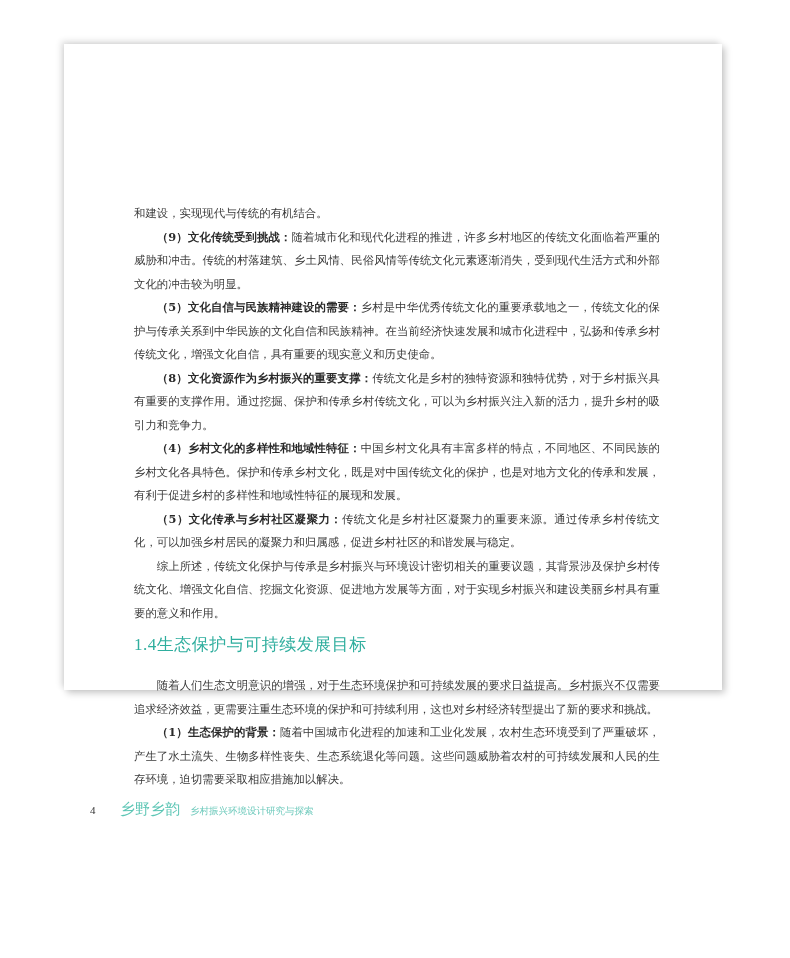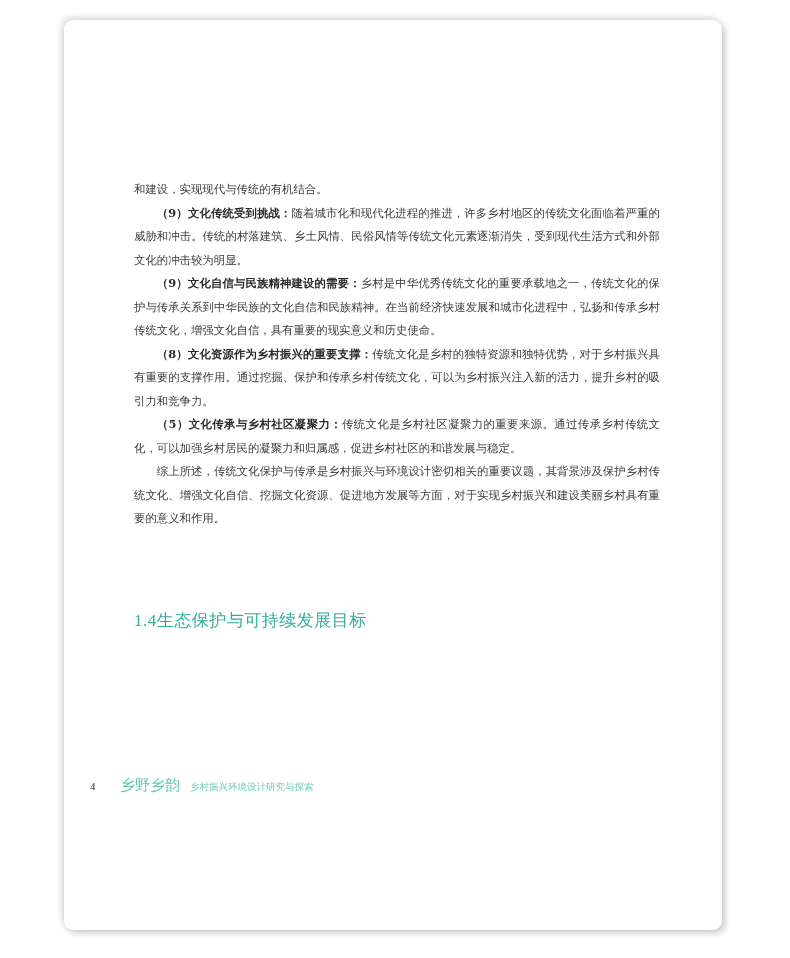--- a/index.html
+++ b/index.html
@@ -1,24 +1,23 @@
 <!DOCTYPE html>
 <html><head>
 <meta charset="utf-8">
 <style>
   html, body { margin:0; padding:0; }
   body {
     width:790px; height:958px; background:#ffffff; position:relative; overflow:hidden;
     font-family: "DejaVu Serif", "Liberation Serif", serif;
   }
   .page {
-    position:absolute; left:64px; top:20px; width:658px; height:910px;
+    position:absolute; left:64px; top:44px; width:658px; height:646px;
     background:#ffffff;
     box-shadow: -3px -3px 6px rgba(0,0,0,0.12), 3px 3px 7px rgba(0,0,0,0.22);
-    border-radius: 9px;
   }
   .body-text {
     position:absolute; left:70px; top:158px; width:526px;
     font-size:11.4px; color:#3a3a3a; line-height:23.5px;
     text-align:justify;
   }
   .body-text p { margin:0; }
   .indent { text-indent:2em; }
   .lead { font-weight:bold; color:#2a2a2a; }
   .section-title {
@@ -39,29 +38,34 @@
   .footer .brand { font-size:15px; color:#5bc5b4; font-family:"DejaVu Sans", sans-serif; margin-left:0px; margin-right:10px;text-align:center; }
   .footer .subtitle { font-size:9.5px; color:#6cc9bb; font-family:Liberation Sans, sans-serif; }
 </style>
 </head>
 <body>
 
 <div class="page">
   <div class="body-text">
     <p>和建设，实现现代与传统的有机结合。</p>
     <p class="indent"><span class="lead">（9）文化传统受到挑战：</span><span>随着城市化和现代化进程的推进，许多乡村地区的传统文化面临着严重的威胁和冲击。传统的村落建筑、乡土风情、民俗风情等传统文化元素逐渐消失，受到现代生活方式和外部文化的冲击较为明显。</span></p>
-    <p class="indent"><span class="lead">（9）文化自信与民族精神建设的需要：</span><span>乡村是中华优秀传统文化的重要承载地之一，传统文化的保护与传承关系到中华民族的文化自信和民族精神。在当前经济快速发展和城市化进程中，弘扬和传承乡村传统文化，增强文化自信，具有重要的现实意义和历史使命。</span></p>
+    <p class="indent"><span class="lead">（5）文化自信与民族精神建设的需要：</span><span>乡村是中华优秀传统文化的重要承载地之一，传统文化的保护与传承关系到中华民族的文化自信和民族精神。在当前经济快速发展和城市化进程中，弘扬和传承乡村传统文化，增强文化自信，具有重要的现实意义和历史使命。</span></p>
     <p class="indent"><span class="lead">（8）文化资源作为乡村振兴的重要支撑：</span><span>传统文化是乡村的独特资源和独特优势，对于乡村振兴具有重要的支撑作用。通过挖掘、保护和传承乡村传统文化，可以为乡村振兴注入新的活力，提升乡村的吸引力和竞争力。</span></p>
+    <p class="indent"><span class="lead">（4）乡村文化的多样性和地域性特征：</span><span>中国乡村文化具有丰富多样的特点，不同地区、不同民族的乡村文化各具特色。保护和传承乡村文化，既是对中国传统文化的保护，也是对地方文化的传承和发展，有利于促进乡村的多样性和地域性特征的展现和发展。</span></p>
     <p class="indent"><span class="lead">（5）文化传承与乡村社区凝聚力：</span><span>传统文化是乡村社区凝聚力的重要来源。通过传承乡村传统文化，可以加强乡村居民的凝聚力和归属感，促进乡村社区的和谐发展与稳定。</span></p>
     <p class="indent">综上所述，传统文化保护与传承是乡村振兴与环境设计密切相关的重要议题，其背景涉及保护乡村传统文化、增强文化自信、挖掘文化资源、促进地方发展等方面，对于实现乡村振兴和建设美丽乡村具有重要的意义和作用。</p>
   </div>
 
   <div class="section-title">
     <span class="num">1.4</span><span>生态保护与可持续发展目标</span>
   </div>
 
+  <div class="body-text2">
+    <p class="indent">随着人们生态文明意识的增强，对于生态环境保护和可持续发展的要求日益提高。乡村振兴不仅需要追求经济效益，更需要注重生态环境的保护和可持续利用，这也对乡村经济转型提出了新的要求和挑战。</p>
+    <p class="indent"><span class="lead">（1）生态保护的背景：</span><span>随着中国城市化进程的加速和工业化发展，农村生态环境受到了严重破坏，产生了水土流失、生物多样性丧失、生态系统退化等问题。这些问题威胁着农村的可持续发展和人民的生存环境，迫切需要采取相应措施加以解决。</span></p>
+  </div>
 
   <div class="footer">
     <span class="pagenum">4</span>
     <span class="brand">乡野乡韵</span>
     <span class="subtitle">乡村振兴环境设计研究与探索</span>
   </div>
 </div>
 
 </body></html>

